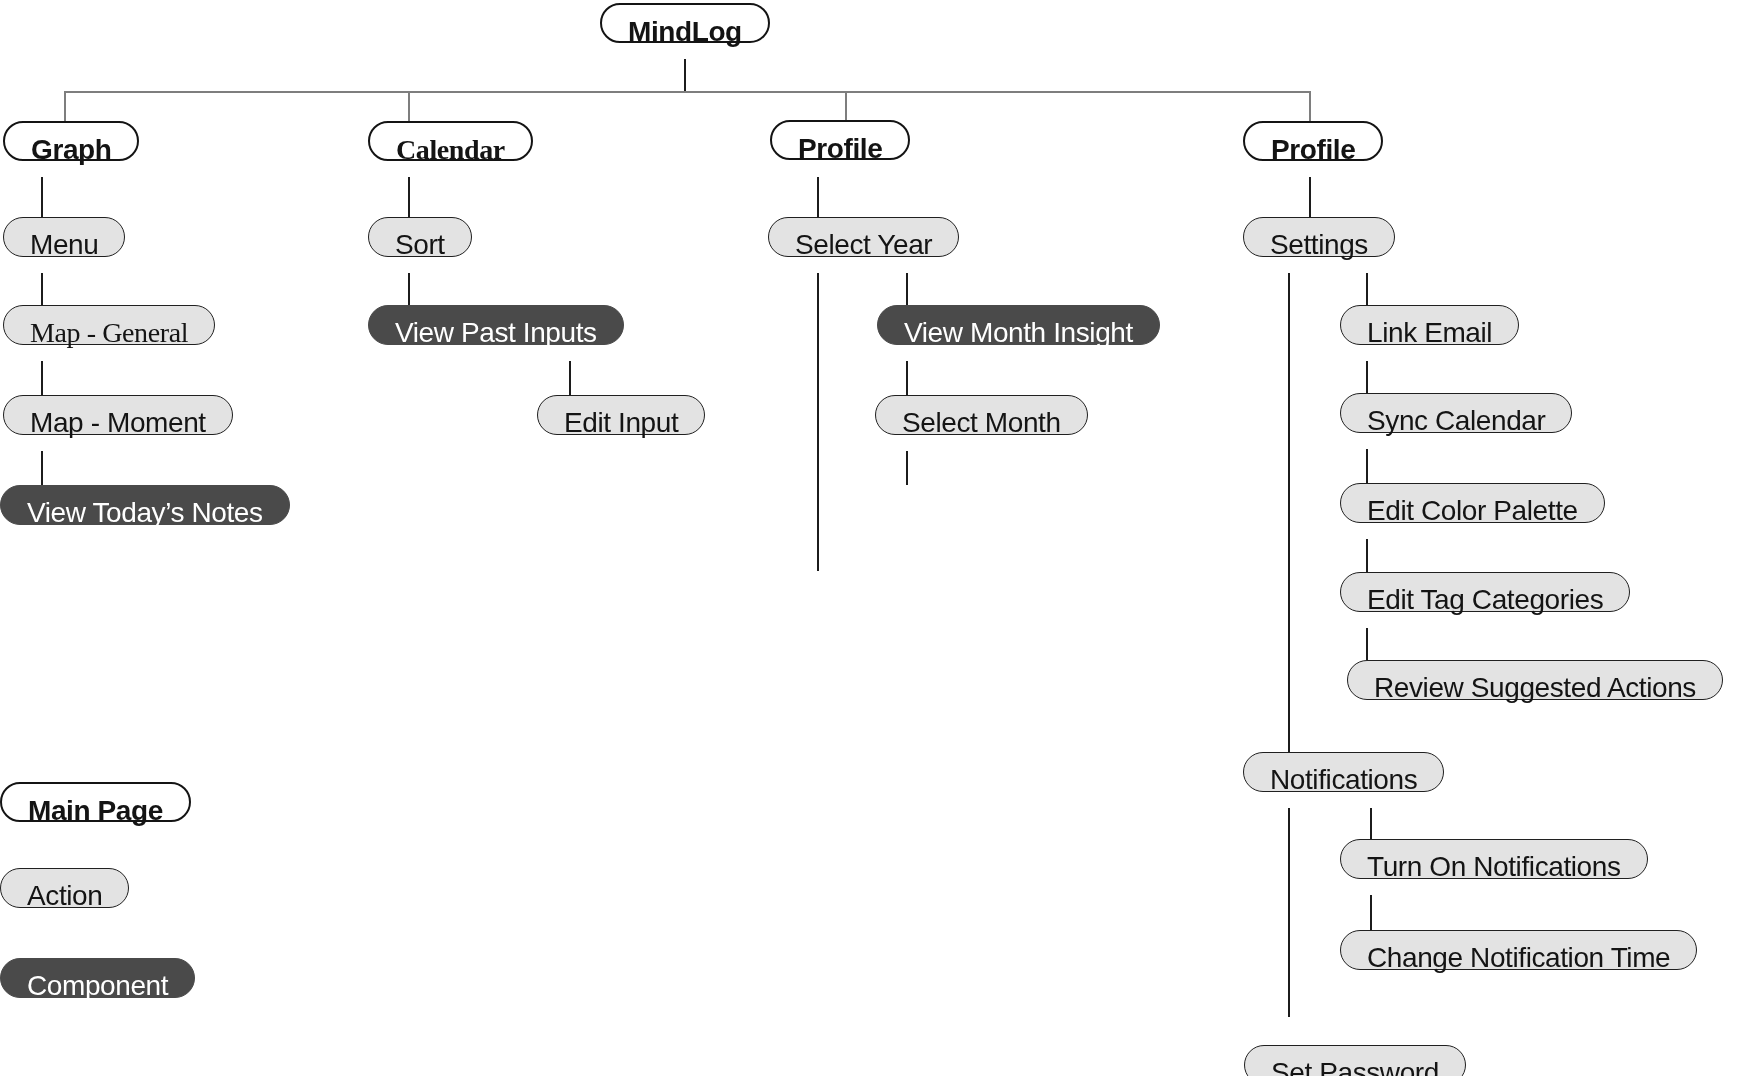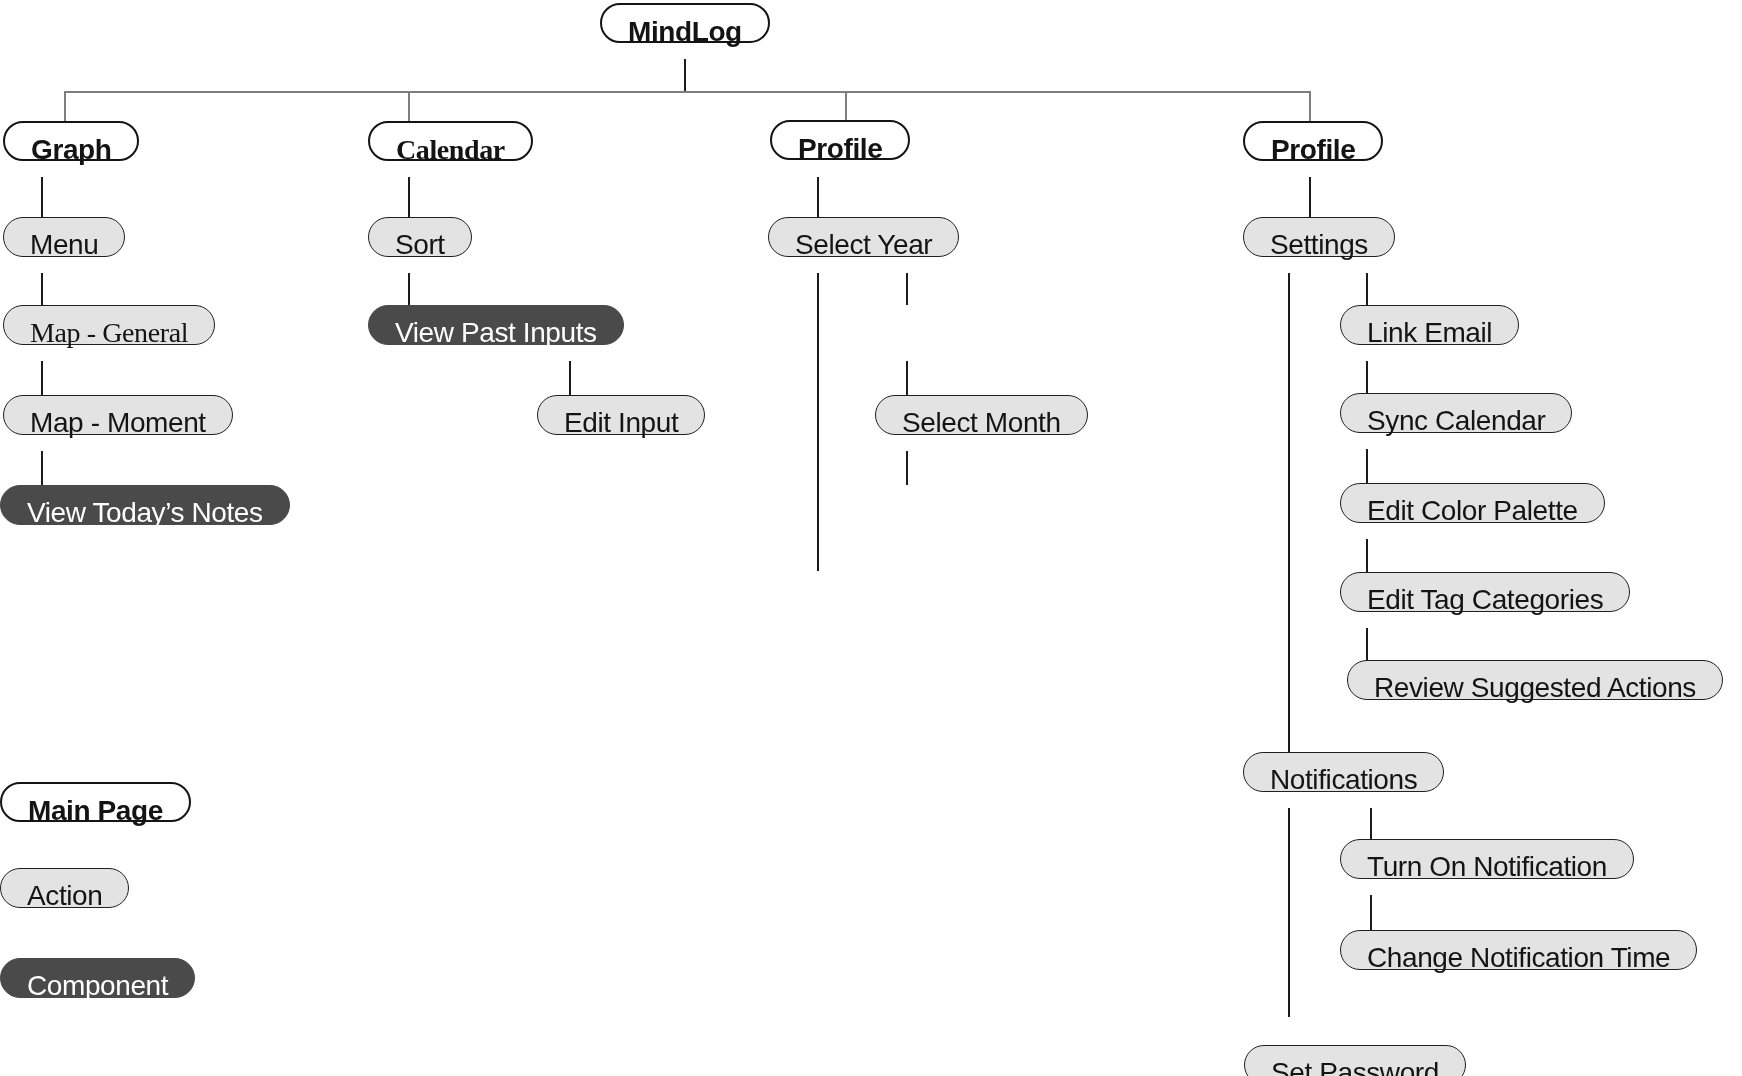--- a/index.html
+++ b/index.html
@@ -79,28 +79,29 @@
     <div class="node action" style="left: 3px; top: 217px;">Menu</div>
     <div class="node action" style="left: 3px; top: 305px; font-family: Liberation Serif, serif;">Map - General</div>
     <div class="node action" style="left: 3px; top: 395px;">Map - Moment</div>
     <div class="node component" style="left: 0px; top: 485px;">View Today’s Notes</div>
     <div class="node main" style="left: 368px; top: 121px; font-family: Liberation Serif, serif;">Calendar</div>
     <div class="node action" style="left: 368px; top: 217px;">Sort</div>
     <div class="node component" style="left: 368px; top: 305px;">View Past Inputs</div>
     <div class="node action" style="left: 537px; top: 395px;">Edit Input</div>
     <div class="node main" style="left: 770px; top: 120px;">Profile</div>
     <div class="node action" style="left: 768px; top: 217px;">Select Year</div>
+    <div class="node component" style="left: 877px; top: 305px;">View Month Insight</div>
     <div class="node action" style="left: 875px; top: 395px;">Select Month</div>
     <div class="node main" style="left: 1243px; top: 121px;">Profile</div>
     <div class="node action" style="left: 1243px; top: 217px;">Settings</div>
     <div class="node action" style="left: 1340px; top: 305px;">Link Email</div>
     <div class="node action" style="left: 1340px; top: 393px;">Sync Calendar</div>
     <div class="node action" style="left: 1340px; top: 483px;">Edit Color Palette</div>
     <div class="node action" style="left: 1340px; top: 572px;">Edit Tag Categories</div>
     <div class="node action" style="left: 1347px; top: 660px;">Review Suggested Actions</div>
     <div class="node action" style="left: 1243px; top: 752px;">Notifications</div>
-    <div class="node action" style="left: 1340px; top: 839px;">Turn On Notification</div>
+    <div class="node action" style="left: 1340px; top: 839px;">Turn On Notifications</div>
     <div class="node action" style="left: 1340px; top: 930px;">Change Notification Time</div>
     <div class="node action" style="left: 1244px; top: 1017px; margin-top: 28px;">Set Password</div>
     <div class="node main" style="left: 0px; top: 782px;">Main Page</div>
     <div class="node action" style="left: 0px; top: 868px;">Action</div>
     <div class="node component" style="left: 0px; top: 958px;">Component</div>
   </div>
 
 </body></html>

